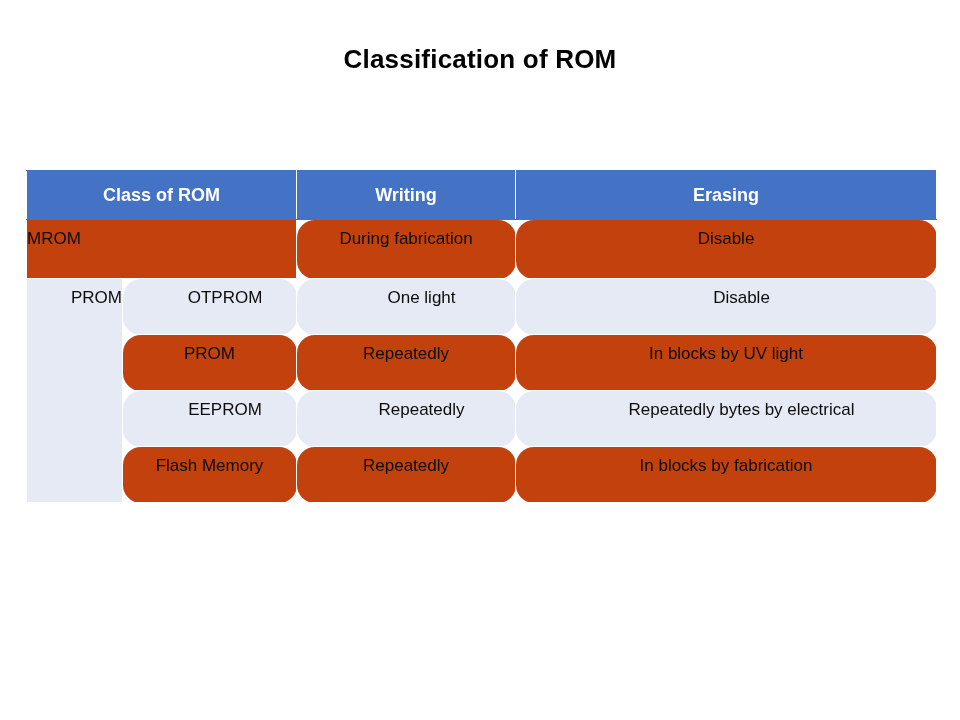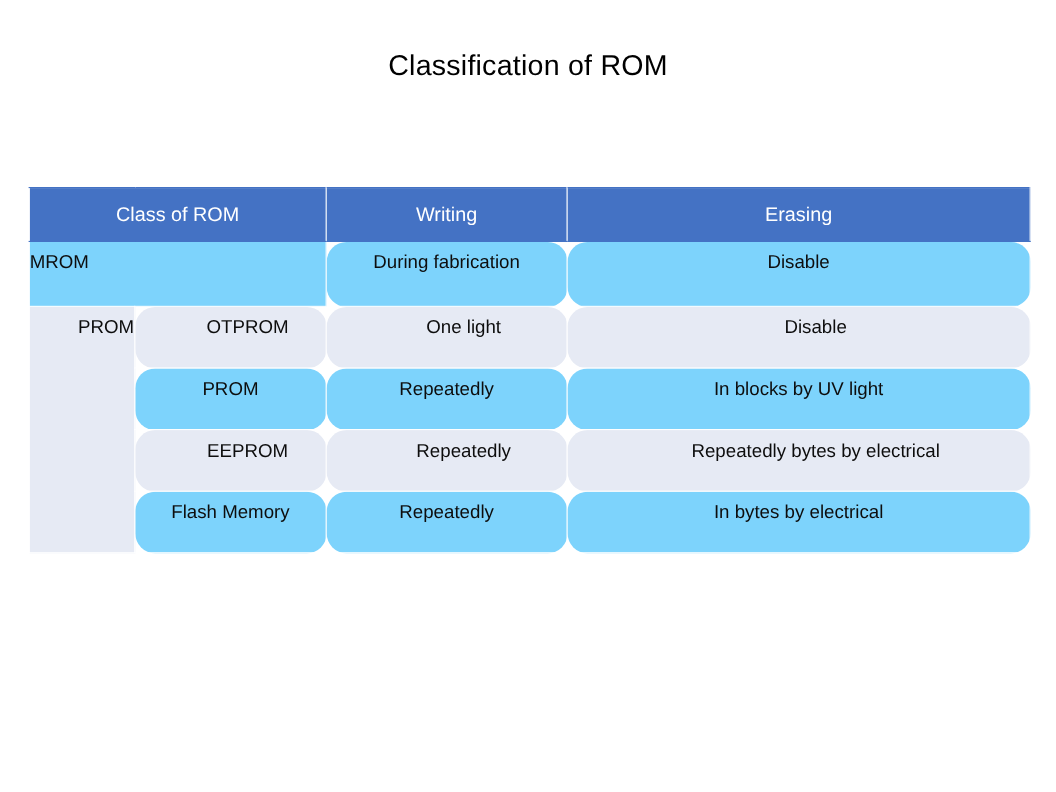--- a/index.html
+++ b/index.html
@@ -17,21 +17,21 @@
   }
 
   
   .slide-title {
     position: absolute;
     left: 0;
     top: 44px;
     width: 960px;
     text-align: center;
     font-size: 26px;
-    font-weight: normal;
+    font-weight: bold;
     color: #000000;
     letter-spacing: 0.2px;
   }
 
   
   .rom-table-wrap {
     position: absolute;
     left: 26px;
     top: 170px;
     width: 910px;
@@ -57,38 +57,38 @@
     border-left: 1px solid #ffffff;
     border-right: 1px solid #ffffff;
     border-top: 1px solid transparent;
     border-bottom: 1px solid transparent;
   }
 
   
   tr.header-row th {
     background: #4472C4;
     color: #ffffff;
-    font-weight: normal;
+    font-weight: bold;
     font-size: 18px;
     height: 48px;
     text-align: center;
     vertical-align: middle;
     border-top: 1px solid #4472C4;
     border-bottom: 1px solid #4472C4;
   }
 
   
   tr.body-row td {
     height: 56px;
     border-top: 1px solid #7C99CF;
     border-bottom: 1px solid #ffffff;
     padding-top: 9px;
     box-sizing: border-box;
   }
-  tr.body-row td.shade-dark  { background: #7dd3fc; }
+  tr.body-row td.shade-dark  { background: #c2410c; }
   tr.body-row td.shade-light { background: #E6EAF4; padding-left: 31px; }
 
   td.align-left   { text-align: left;   padding-left: 8px; }
   td.align-center { text-align: center; border-radius: 18px; }
 
   
   tr.row-mrom td { height: 59px; }
 
   
   td.prom-label {
@@ -145,18 +145,18 @@
 
       <tr class="body-row">
         <td class="shade-light align-center">EEPROM</td>
         <td class="shade-light align-center">Repeatedly</td>
         <td class="shade-light align-center">Repeatedly bytes by electrical</td>
       </tr>
 
       <tr class="body-row">
         <td class="shade-dark align-center">Flash Memory</td>
         <td class="shade-dark align-center">Repeatedly</td>
-        <td class="shade-dark align-center">In bytes by electrical</td>
+        <td class="shade-dark align-center">In blocks by fabrication</td>
       </tr>
 
     </tbody>
   </table>
 </div>
 
 </body></html>

